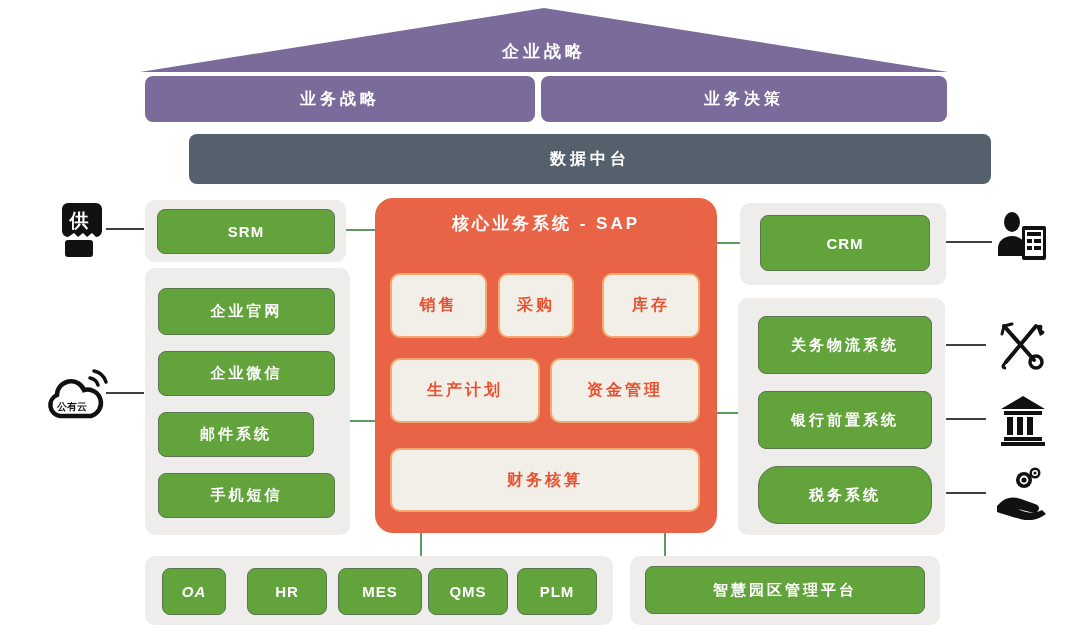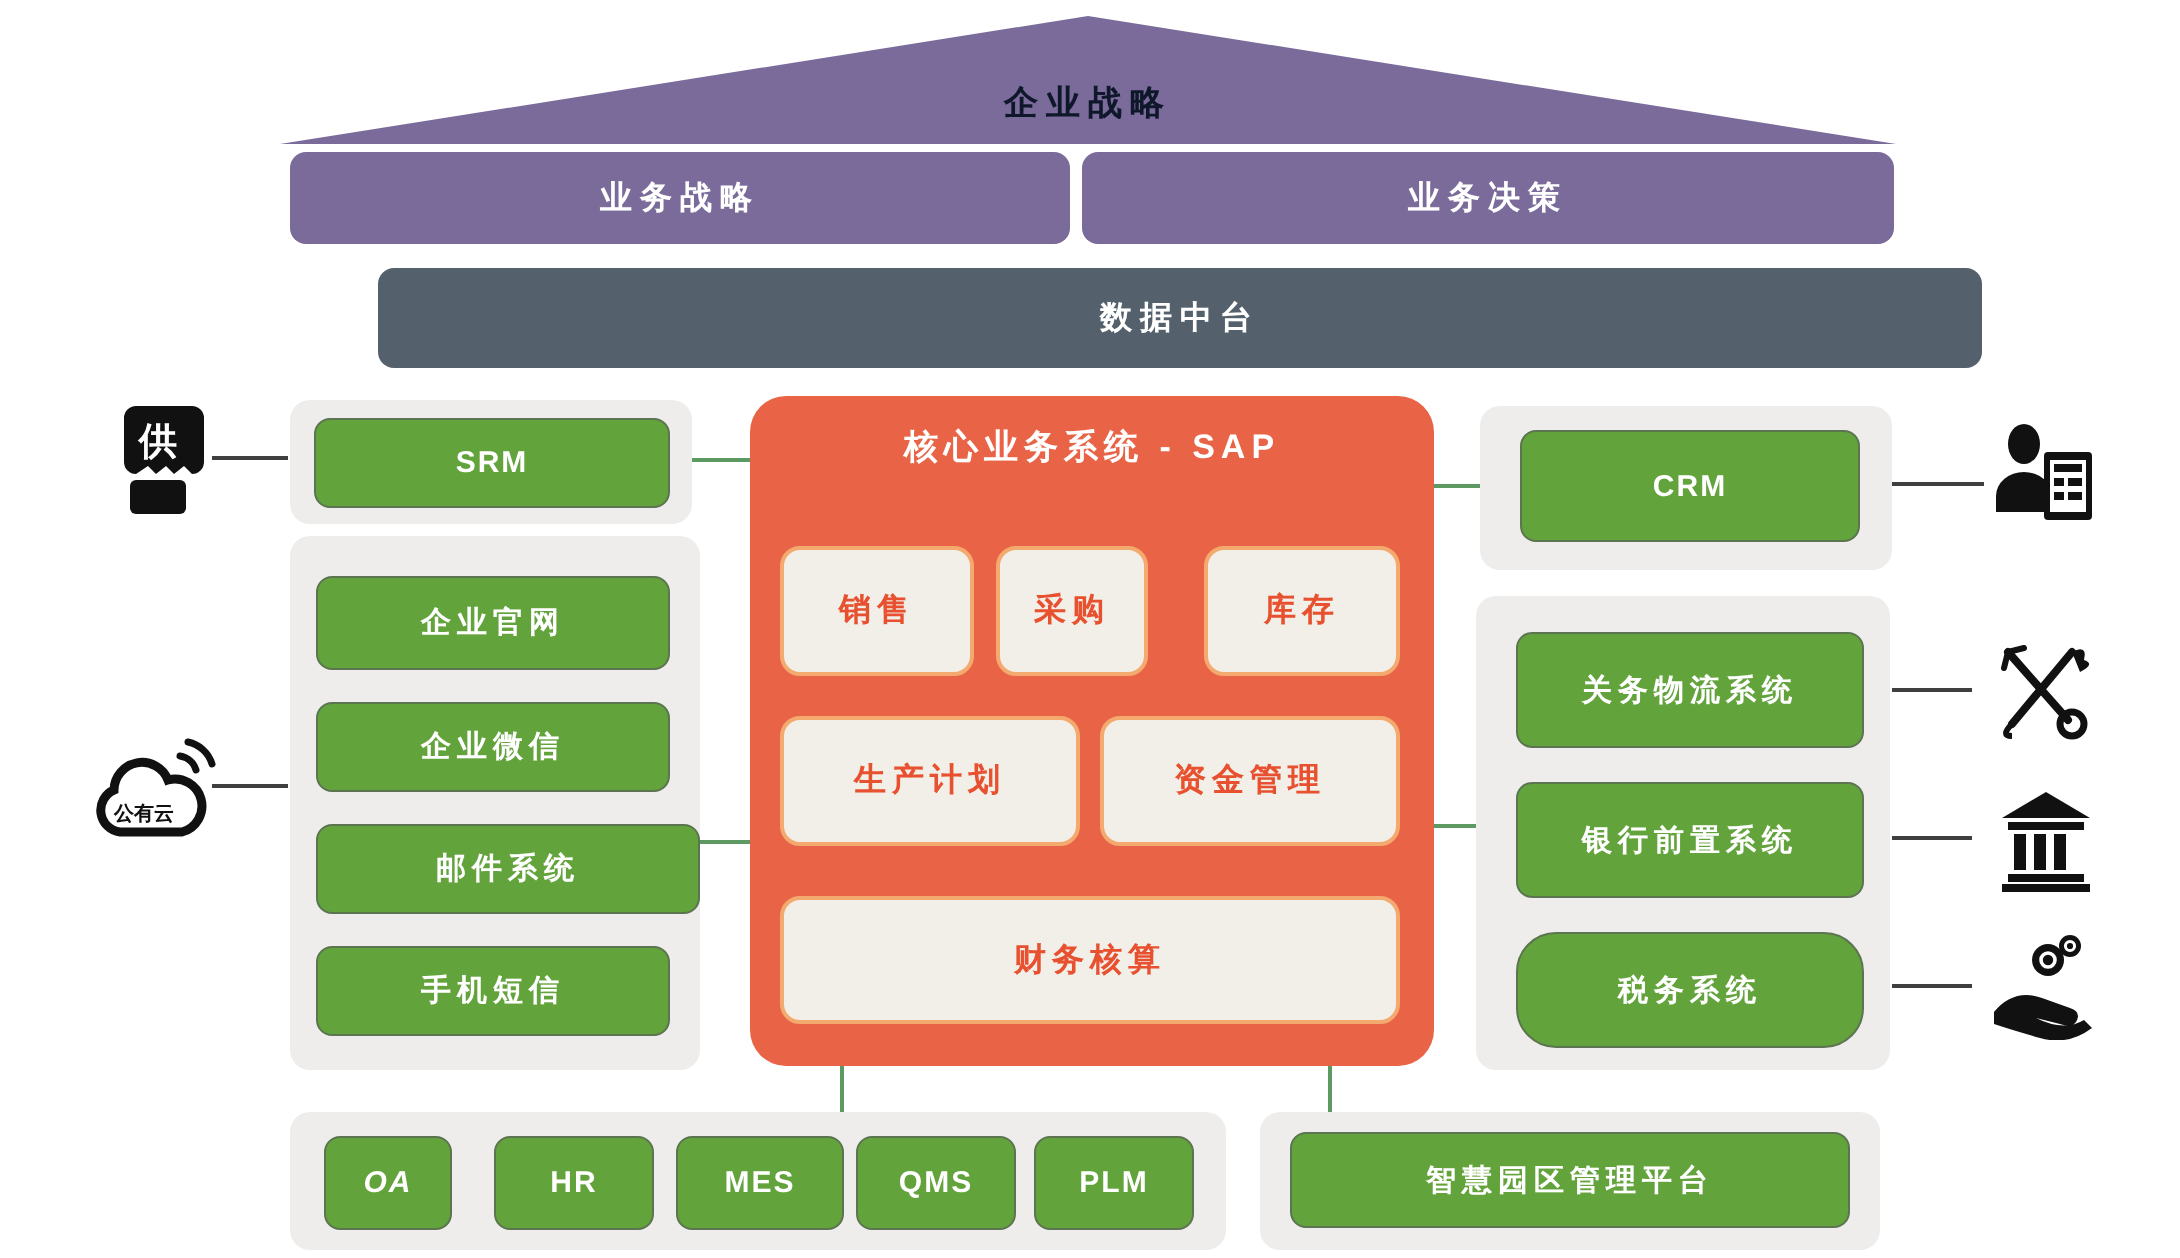--- a/index.html
+++ b/index.html
@@ -7,21 +7,21 @@
     position:relative;width:1090px;height:629px;background:#ffffff;
     font-family:"Liberation Sans","DejaVu Sans",sans-serif;overflow:hidden;
   }
   .abs{position:absolute;}
   
   .roof{
     background:#7a6b9b;
     clip-path:polygon(50% 0,100% 100%,0 100%);
     display:flex;align-items:flex-end;justify-content:center;
   }
-  .roof-label{color:#0f172a;font-weight:bold;font-size:17px;letter-spacing:4px;padding-bottom:9px;}
+  .roof-label{color:#ffffff;font-weight:bold;font-size:17px;letter-spacing:4px;padding-bottom:9px;}
   
   .purple-box{
     background:#7a6b9b;border-radius:8px;color:#fff;font-weight:bold;font-size:16px;
     letter-spacing:4px;display:flex;align-items:center;justify-content:center;
   }
   
   .slate-bar{
     background:#54616d;border-radius:8px;color:#fff;font-weight:bold;font-size:16px;
     letter-spacing:4px;display:flex;align-items:center;justify-content:center;margin-left:44px;
   }
@@ -99,21 +99,21 @@
   </div>
   <div class="line-h line-dark" style="left:106px;top:392px;width:38px;"></div>
 
   <div class="abs gray-container" style="left:145px;top:268px;width:205px;height:267px;"></div>
   <div class="abs green-box" style="left:158px;top:288px;width:177px;height:47px;">
     <span>企业官网</span>
   </div>
   <div class="abs green-box" style="left:158px;top:351px;width:177px;height:45px;">
     <span>企业微信</span>
   </div>
-  <div class="abs green-box" style="left:158px;top:412px;width:192px;height:45px;">
+  <div class="abs green-box" style="left:158px;top:412px;width:156px;height:45px;">
     <span>邮件系统</span>
   </div>
   <div class="abs green-box" style="left:158px;top:473px;width:177px;height:45px;">
     <span>手机短信</span>
   </div>
   <div class="line-h line-green" style="left:350px;top:420px;width:25px;"></div>
 
   <div class="abs core" style="left:375px;top:198px;width:342px;height:335px;">
     <div class="core-title">核心业务系统 - SAP</div>
     <div class="module" style="left:15px;top:75px;width:97px;height:65px;">

